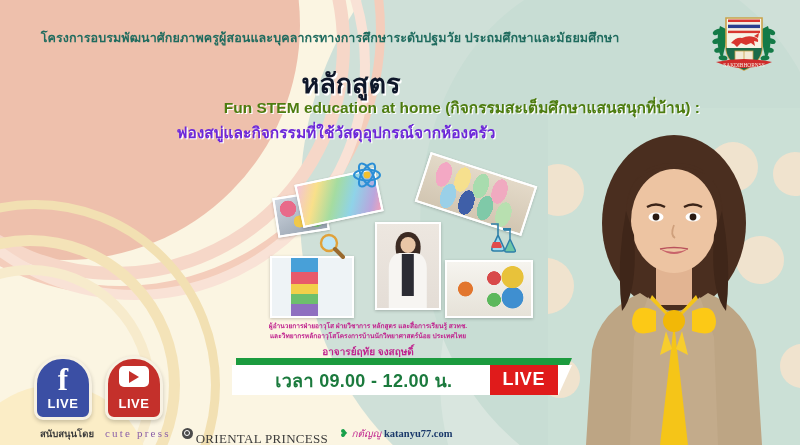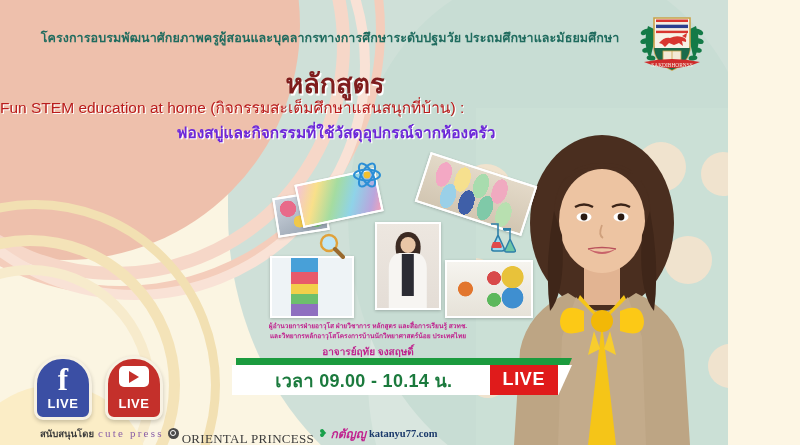--- a/index.html
+++ b/index.html
@@ -2,21 +2,21 @@
 <html><head>
 <meta charset="utf-8">
 <style>
   * { margin:0; padding:0; box-sizing:border-box; }
   body {
     width:800px; height:445px; overflow:hidden;
     font-family:"Liberation Sans", sans-serif;
     background:#fdf6e4;
   }
   #poster {
-    position:relative; width:728px; height:445px; overflow:hidden;
+    position:relative; width:800px; height:445px; overflow:hidden;
     background:#fbf5e2;
   }
   
   .bg-layer { position:absolute; inset:0; overflow:hidden; }
   .blob { position:absolute; border-radius:50%; }
 
   .sage-right {
     right:-60px; top:-120px; width:560px; height:640px;
     background:#cfe0d8; border-radius:50% 45% 52% 48%;
   }
@@ -72,27 +72,27 @@
   }
   .pdot { position:absolute; border-radius:50%; background:#f7e3cd; opacity:.85; }
 
   
   .header-text {
     position:absolute; left:0; top:28px; width:660px; text-align:center;
     font-size:12.5px; font-weight:bold; color:#1f6b5e; letter-spacing:.1px;
     white-space:nowrap;
   }
   .title-main {
-    position:absolute; left:0; top:62px; width:670px; text-align:center;
-    font-size:27px; font-weight:bold; color:#7f1d1d;
+    position:absolute; left:16px; top:62px; width:670px; text-align:center;
+    font-size:27px; font-weight:bold; color:#0f172a;
     text-shadow:1.5px 1.5px 0 #ffffff;
   }
   .title-sub1 {
-    position:absolute; left:0; top:95px; width:700px; text-align:left;
-    font-size:15.5px; font-weight:normal; color:#b91c1c;
+    position:absolute; left:0; top:95px; width:700px; text-align:right;
+    font-size:15.5px; font-weight:bold; color:#4d7c0f;
     text-shadow:1.2px 1.2px 0 #ffffff; white-space:nowrap;
   }
   .title-sub2 {
     position:absolute; left:0; top:120px; width:672px; text-align:center;
     font-size:15.5px; font-weight:bold; color:#6d28d9;
     text-shadow:1.2px 1.2px 0 #ffffff; white-space:nowrap;
   }
 
   
   .crest { position:absolute; right:20px; top:6px; width:72px; height:72px; }
@@ -212,33 +212,33 @@
     position:absolute; left:238px; top:396px; width:332px; height:22px;
     background:#1b9b3e; display:flex; align-items:center; justify-content:center;
     clip-path:polygon(0 0,100% 0,97% 100%,2% 100%);
   }
   .date-text { color:#fff; font-size:13px; font-weight:bold; }
   .green-top { position:absolute; left:236px; top:358px; width:336px; height:8px;
     background:#1b9b3e; clip-path:polygon(0 0,100% 0,99% 100%,0 100%); }
 
   
   .sponsors { position:absolute; left:40px; top:424px; height:18px;
-    display:flex; align-items:center; gap:4px; }
+    display:flex; align-items:center; gap:11px; }
   .sp-by { font-size:9.5px; font-weight:bold; color:#3c3c3c; }
   .sp-cute { font-size:11px; color:#8a5fa8; letter-spacing:2.2px;
     font-family:"Liberation Serif", serif; }
   .sp-op { display:flex; align-items:center; gap:3px; }
   .op-mark { width:11px; height:11px; border-radius:50%; background:#4a4a4a;
     display:flex; align-items:center; justify-content:center; }
   .op-mark-in { width:6px; height:6px; border-radius:50%; border:1px solid #fff; }
   .sp-op-text { font-size:13px; color:#3c3c3c; letter-spacing:.3px;
     font-family:"Liberation Serif", serif;margin-top:12px; }
   .sp-kat { display:flex; align-items:center; gap:3px; }
   .kat-leaf { color:#17a04a; font-size:11px; }
-  .kat-thai { font-size:12px; font-weight:bold; color:#c0248f; font-style:italic; }
+  .kat-thai { font-size:10px; font-weight:normal; color:#c0248f; font-style:italic; }
   .kat-url { font-size:10.5px; font-weight:bold; color:#1b3a6b;
     font-family:"Liberation Serif", serif; }
 </style>
 </head>
 <body>
 
 <div id="poster">
 
   <div class="bg-layer">
     <div class="blob sage-right"></div>
@@ -401,21 +401,21 @@
   </div>
   <div class="badge badge-yt">
     <span class="yt-glyph">
         <span class="yt-tri"></span>
       </span>
     <span class="badge-label">LIVE</span>
   </div>
 
   <div class="green-top"></div>
   <div class="timebar">
-    <span class="time-text">เวลา 09.00 - 10.14 น.</span>
+    <span class="time-text">เวลา 09.00 - 12.00 น.</span>
     <span class="live-chip">LIVE</span>
   </div>
 
   <div class="sponsors">
     <span class="sp-by">สนับสนุนโดย</span>
     <span class="sp-cute">cute press</span>
     <span class="sp-op">
       <span class="op-mark">
           <span class="op-mark-in"></span>
         </span>

